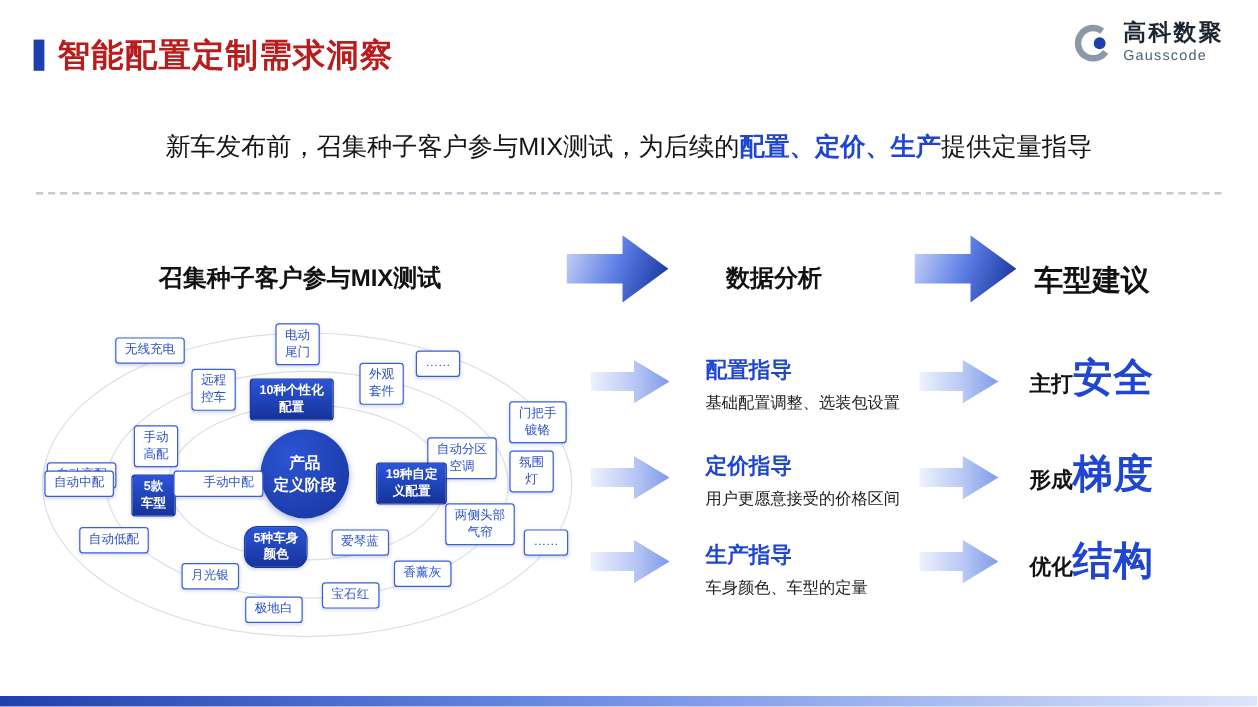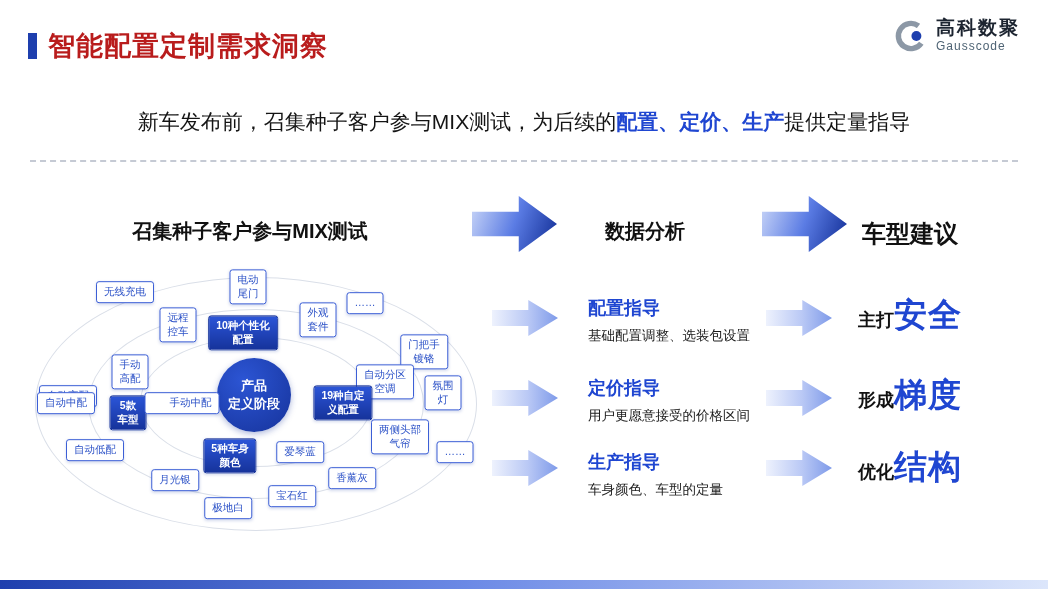--- a/index.html
+++ b/index.html
@@ -110,36 +110,36 @@
       <div class="node outline" style="left: 148px; top: 60px;">远程
 控车</div>
       <div class="node primary" style="left: 213px; top: 68px;">10种个性化
 配置</div>
       <div class="node outline" style="left: 288px; top: 55px;">外观
 套件</div>
       <div class="node outline" style="left: 335px; top: 38px;">……</div>
       <div class="node outline" style="left: 38px; top: 95px; margin-top: 36px;">自动高配</div>
       <div class="node outline" style="left: 100px; top: 107px;">手动
 高配</div>
-      <div class="node outline" style="left: 394px; top: 87px;">门把手
+      <div class="node outline" style="left: 418px; top: 87px;">门把手
 镀铬</div>
       <div class="node outline" style="left: 355px; top: 117px;">自动分区
 空调</div>
       <div class="node outline" style="left: 413px; top: 128px;">氛围
 灯</div>
       <div class="node outline" style="left: 36px; top: 138px;">自动中配</div>
       <div class="node primary" style="left: 98px; top: 148px;">5款
 车型</div>
       <div class="node outline" style="left: 152px; top: 138px; padding-left: 24px;">手动中配</div>
       <div class="node primary" style="left: 313px; top: 138px;">19种自定
 义配置</div>
       <div class="node outline" style="left: 370px; top: 172px;">两侧头部
 气帘</div>
       <div class="node outline" style="left: 65px; top: 185px;">自动低配</div>
-      <div class="node primary" style="left: 200px; top: 191px;">5种车身
+      <div class="node primary" style="left: 200px; top: 191px; border-radius: 11px;">5种车身
 颜色</div>
       <div class="node outline" style="left: 270px; top: 187px;">爱琴蓝</div>
       <div class="node outline" style="left: 425px; top: 187px;">……</div>
       <div class="node outline" style="left: 145px; top: 215px;">月光银</div>
       <div class="node outline" style="left: 322px; top: 213px;">香薰灰</div>
       <div class="node outline" style="left: 198px; top: 243px;">极地白</div>
       <div class="node outline" style="left: 262px; top: 231px;">宝石红</div>
     </div>
 
   <div class="arrow-small as-m1"></div>

